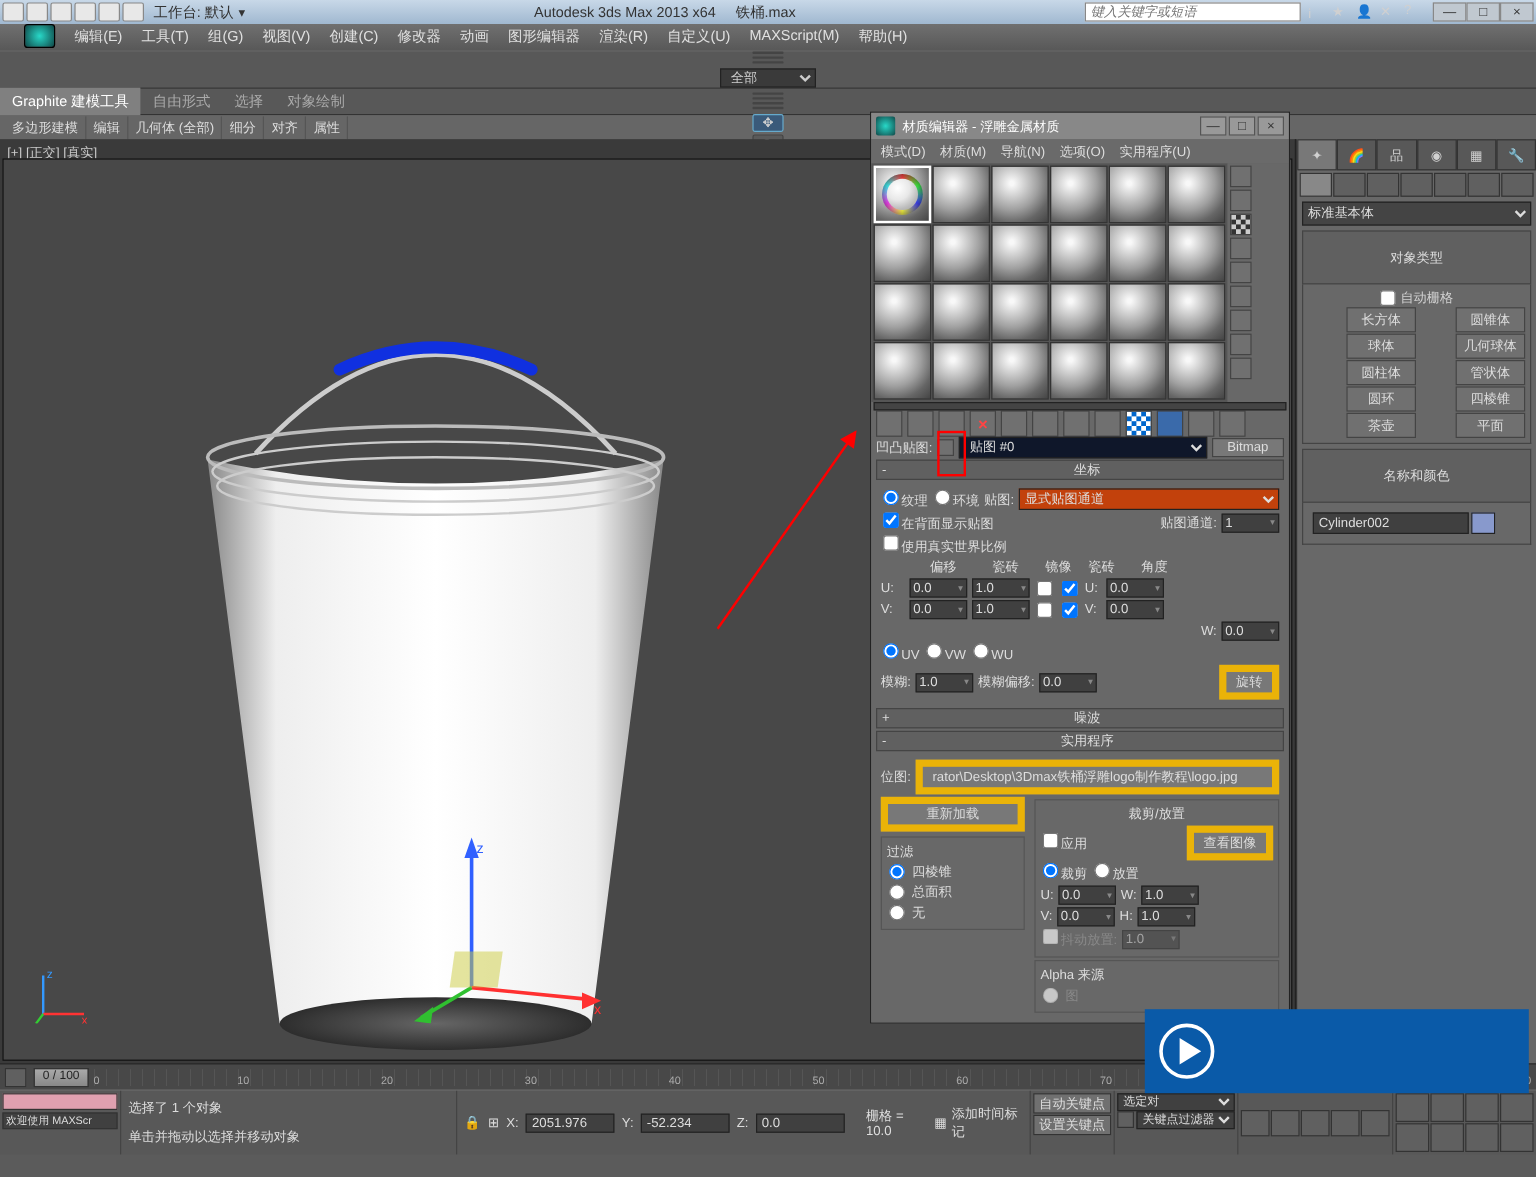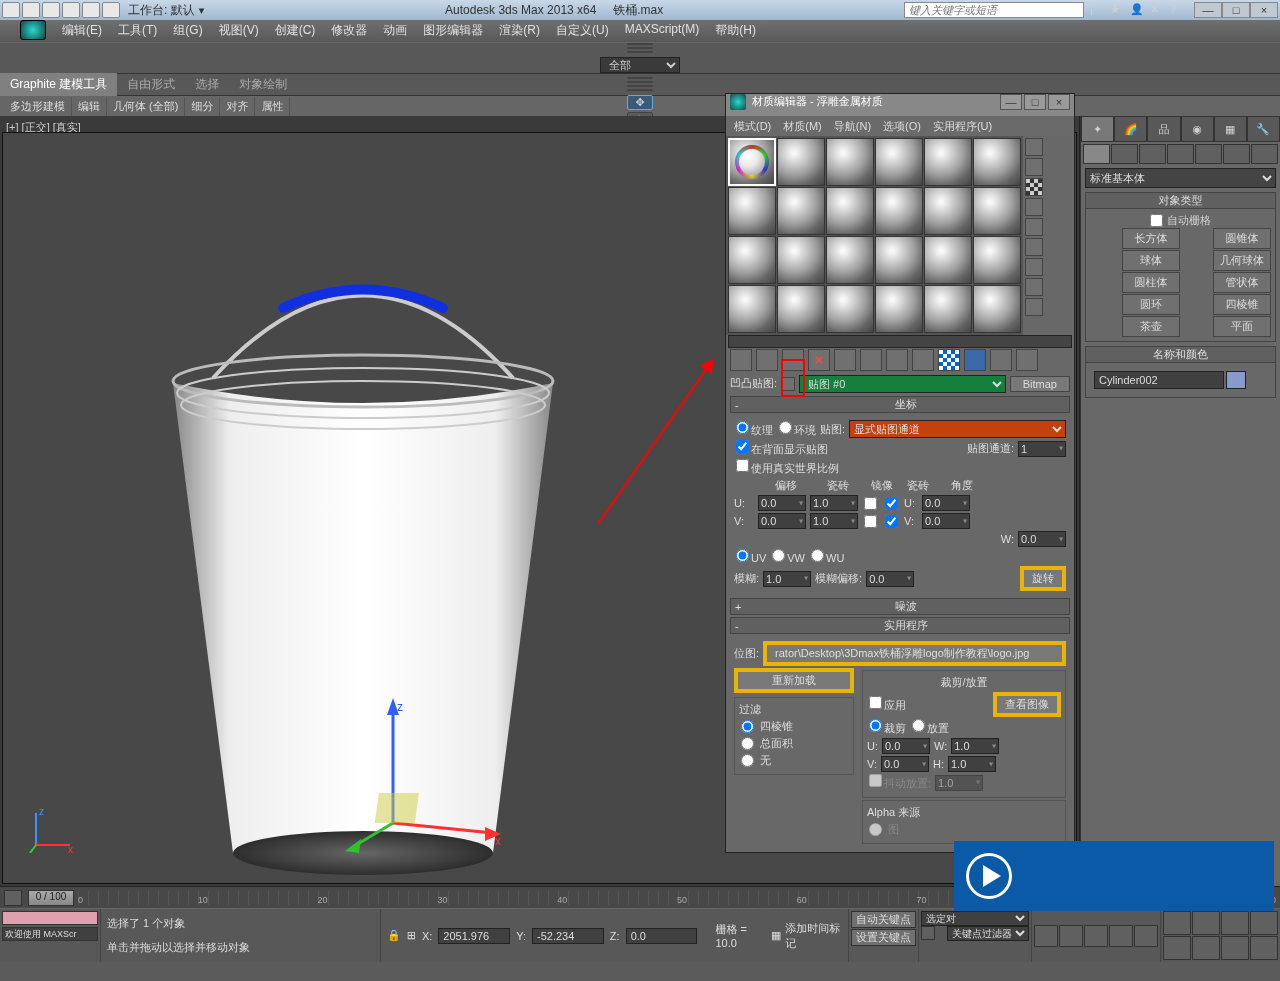--- a/index.html
+++ b/index.html
@@ -33,21 +33,21 @@
 .vplabel { position:absolute; top:4px; left:6px; color:#ccc; font-size:11px; }
 .vpcanvas { position:absolute; inset:16px 2px 2px 2px; background:#484848; border:1px solid #111; overflow:hidden;}
 .bucket { position:absolute; left:150px; top:120px; width:420px; height:640px; }
 .bucket svg { width:100%; height:100%; }
 .gizmo { position:absolute; left:25px; bottom:30px; width:50px; height:50px; }
 .axis { position:absolute; left:340px; bottom:30px; width:160px; height:160px; pointer-events:none;}
 .arrowline { position:absolute; left:595px; top:390px; width:200px; height:2px; background:red; transform:rotate(-55deg); transform-origin:left center; }
 .arrowline::after { content:''; position:absolute; right:-2px; top:-6px; border-left:14px solid red; border-top:7px solid transparent; border-bottom:7px solid transparent; }
 .redbox { position:absolute; left:781px; top:359px; width:24px; height:38px; border:2px solid red; z-index:50; pointer-events:none;}
 .matl { position:absolute; left:725px; top:93px; width:350px; height:760px; background:#6a6a6a; border:1px solid #222; display:flex; flex-direction:column; z-index:40;}
-.matl .mt { height:22px; background:#888; display:flex; padding:0 4px; color:#fff; }
+.matl .mt { height:22px; background:#888; display:flex; align-items:center; padding:0 4px; color:#fff; }
 .matl .mt .ic { width:16px; height:16px; background:radial-gradient(circle,#28d8c8,#104848); border-radius:2px; margin-right:6px;}
 .matl .mt .sp { flex:1; }
 .matl .mt .wb2 { width:22px; height:16px; background:#999; border:1px solid #555; margin-left:2px; display:flex;align-items:center;justify-content:center;color:#333;}
 .matl .mm { height:20px; background:#6a6a6a; display:flex; align-items:center; padding:0 4px; gap:4px; }
 .matl .mm .mmi { padding:1px 4px; color:#ddd; font-size:11px;text-align:center; }
 .matl .body { flex:1; background:#686868; display:flex; overflow:hidden;}
 .matl .slots { padding:2px; display:grid; grid-template-columns:repeat(6,48px); grid-auto-rows:48px; gap:1px; background:#555;}
 .matl .slot { background:radial-gradient(circle at 35% 30%,#f8f8f8 4%,#d0d0d0 25%,#a0a0a0 50%,#666 75%,#444); border:1px solid #333; position:relative;}
 .matl .slot.first { border:2px solid #fff; }
 .matl .slot.first::before{ content:''; position:absolute; inset:5px; border-radius:50%; background:conic-gradient(from 0deg,#f44,#4f4,#44f,#ff4,#f4f,#4ff,#f44); box-shadow:inset 0 0 8px rgba(0,0,0,.6);}
@@ -55,44 +55,44 @@
 .matl .sb { width:22px; background:#686868; display:flex; flex-direction:column; gap:2px; padding:2px; }
 .matl .sb .sbtn { width:18px; height:18px; background:#707070; border:1px solid #444; }
 .matl .sb .sbtn.chk { background:repeating-conic-gradient(#333 0 25%,#ccc 0 50%) 0 0/8px 8px; }
 .matl .tbrow { height:26px; display:flex; align-items:center; padding:0 4px; gap:4px; background:#686868; }
 .matl .tbrow .tb2 { width:22px; height:22px; background:#707070; border:1px solid #444; }
 .matl .tbrow .tb2.x { color:#f44; font-weight:bold; display:flex; align-items:center; justify-content:center; font-size:14px;}
 .matl .tbrow .tb2.chk { background:repeating-conic-gradient(#06c 0 25%,#fff 0 50%) 0 0/8px 8px; }
 .matl .tbrow .tb2.on { background:#3a6aaa; }
 .matl .namerow { height:24px; display:flex; align-items:center; padding:0 4px; gap:4px; }
 .matl .namerow .lbl { color:#ddd; }
-.matl .namerow select, .matl .namerow input { background:#15803d; color:#ddd; border:1px solid #222; height:18px; font-size:11px; padding:0 4px;}
+.matl .namerow select, .matl .namerow input { background:#0f172a; color:#ddd; border:1px solid #222; height:18px; font-size:11px; padding:0 4px;}
 .matl .rollhead { height:18px; background:#606060; border:1px solid #444; color:#ddd; display:flex; align-items:center; padding:0 4px; margin:1px 4px; }
 .matl .rollhead .pm { width:12px; }
 .matl .rollhead .rt { flex:1; text-align:center; }
 .matl .rollbody { padding:4px 8px; color:#ddd; font-size:11px; }
 .matl .rollbody .row { display:flex; align-items:center; gap:4px; margin:2px 0; }
 .matl .rollbody input[type=radio],.matl .rollbody input[type=checkbox]{ margin:0 2px; }
 .matl .rollbody .spinner { background:#404040; border:1px solid #222; color:#ddd; width:48px; height:16px; display:inline-flex; padding:0 2px; align-items:center; font-size:11px;}
 .matl .rollbody .spinner::after { content:'▸'; margin-left:auto; font-size:8px; color:#888; transform:rotate(90deg);}
 .matl .rollbody label { color:#ddd; }
 .matl .rollbody select { background:#c2410c; color:#ddd; border:1px solid #222; height:18px; font-size:11px; }
-.matl .rollbody .btn { background:#787878; border:4px solid #eab308; padding:1px 8px; color:#ddd; }
+.matl .rollbody .btn { background:#787878; border:6px solid #eab308; padding:1px 8px; color:#ddd; }
 .matl .rollbody .group { border:1px solid #555; padding:4px; margin:2px 0; }
 .cmdpanel { width:200px; background:#686868; border-left:1px solid #333; display:flex; flex-direction:column; }
 .cmdpanel .tabs { height:26px; display:flex; background:#585858; }
 .cmdpanel .tabs .ct { flex:1; border:1px solid #333; display:flex; align-items:center; justify-content:center; }
 .cmdpanel .tabs .ct.active { background:#787878; }
 .cmdpanel .sub { height:24px; display:flex; padding:2px; gap:1px; }
 .cmdpanel .sub .sct { flex:1; background:#606060; border:1px solid #333; }
 .cmdpanel .sub .sct.active { background:#888; }
 .cmdpanel .dd { margin:2px 4px; }
 .cmdpanel .dd select { width:100%; background:#444; color:#ddd; border:1px solid #222; height:20px; font-size:11px;}
 .cmdpanel .roll { margin:2px 4px; }
-.cmdpanel .rhead { background:#606060; border:1px solid #444; text-align:center; padding:0; color:#ddd; }
+.cmdpanel .rhead { background:#606060; border:1px solid #444; text-align:center; padding:14px; color:#ddd; }
 .cmdpanel .rbody { border:1px solid #444; border-top:0; padding:4px; }
 .cmdpanel .rbody .chk { display:flex; align-items:center; justify-content:center; gap:4px; }
 .cmdpanel .objgrid { display:grid; grid-template-columns:1fr 1fr; gap:1px; }
 .cmdpanel .objgrid .ob { background:#707070; border:1px solid #444; text-align:center; padding:2px; color:#ddd; font-size:11px;margin-left:32px;}
 .cmdpanel .namefield { margin:4px; }
 .cmdpanel .namefield input { width:130px; background:#404040; border:1px solid #222; color:#ddd; height:18px; padding:0 4px; font-size:11px;}
 .cmdpanel .swatch { width:20px; height:18px; background:#8899cc; border:1px solid #222; display:inline-block; vertical-align:top; margin-left:2px;}
 .timetrack { height:22px; background:#484848; display:flex; align-items:center; border-top:1px solid #222; }
 .timeslider { width:46px; height:16px; background:linear-gradient(#aaa,#888); border:1px solid #333; margin-left:6px; text-align:center; font-size:10px; color:#222;}
 .ruler { flex:1; height:14px; background:repeating-linear-gradient(90deg,#555 0 1px,#484848 1px 10px); position:relative; margin:0 4px;}
@@ -599,21 +599,21 @@
         <span>▦</span>
         <span>添加时间标记</span>
       </span>
   </div>
   <div class="anikeys">
     <div class="akbtn">自动关键点</div>
     <div class="akbtn">设置关键点</div>
   </div>
   <div class="kflt">
     <select><option>选定对</option></select>
-    <div style="display:flex;gap:12px;">
+    <div style="display:flex;gap:2px;">
         <div style="width:14px;height:14px;background:#606060;border:1px solid #333"></div>
         <select><option>关键点过滤器</option></select>
       </div>
   </div>
   <div class="playback">
     <div class="pb"></div>
     <div class="pb"></div>
     <div class="pb"></div>
     <div class="pb"></div>
     <div class="pb"></div>

